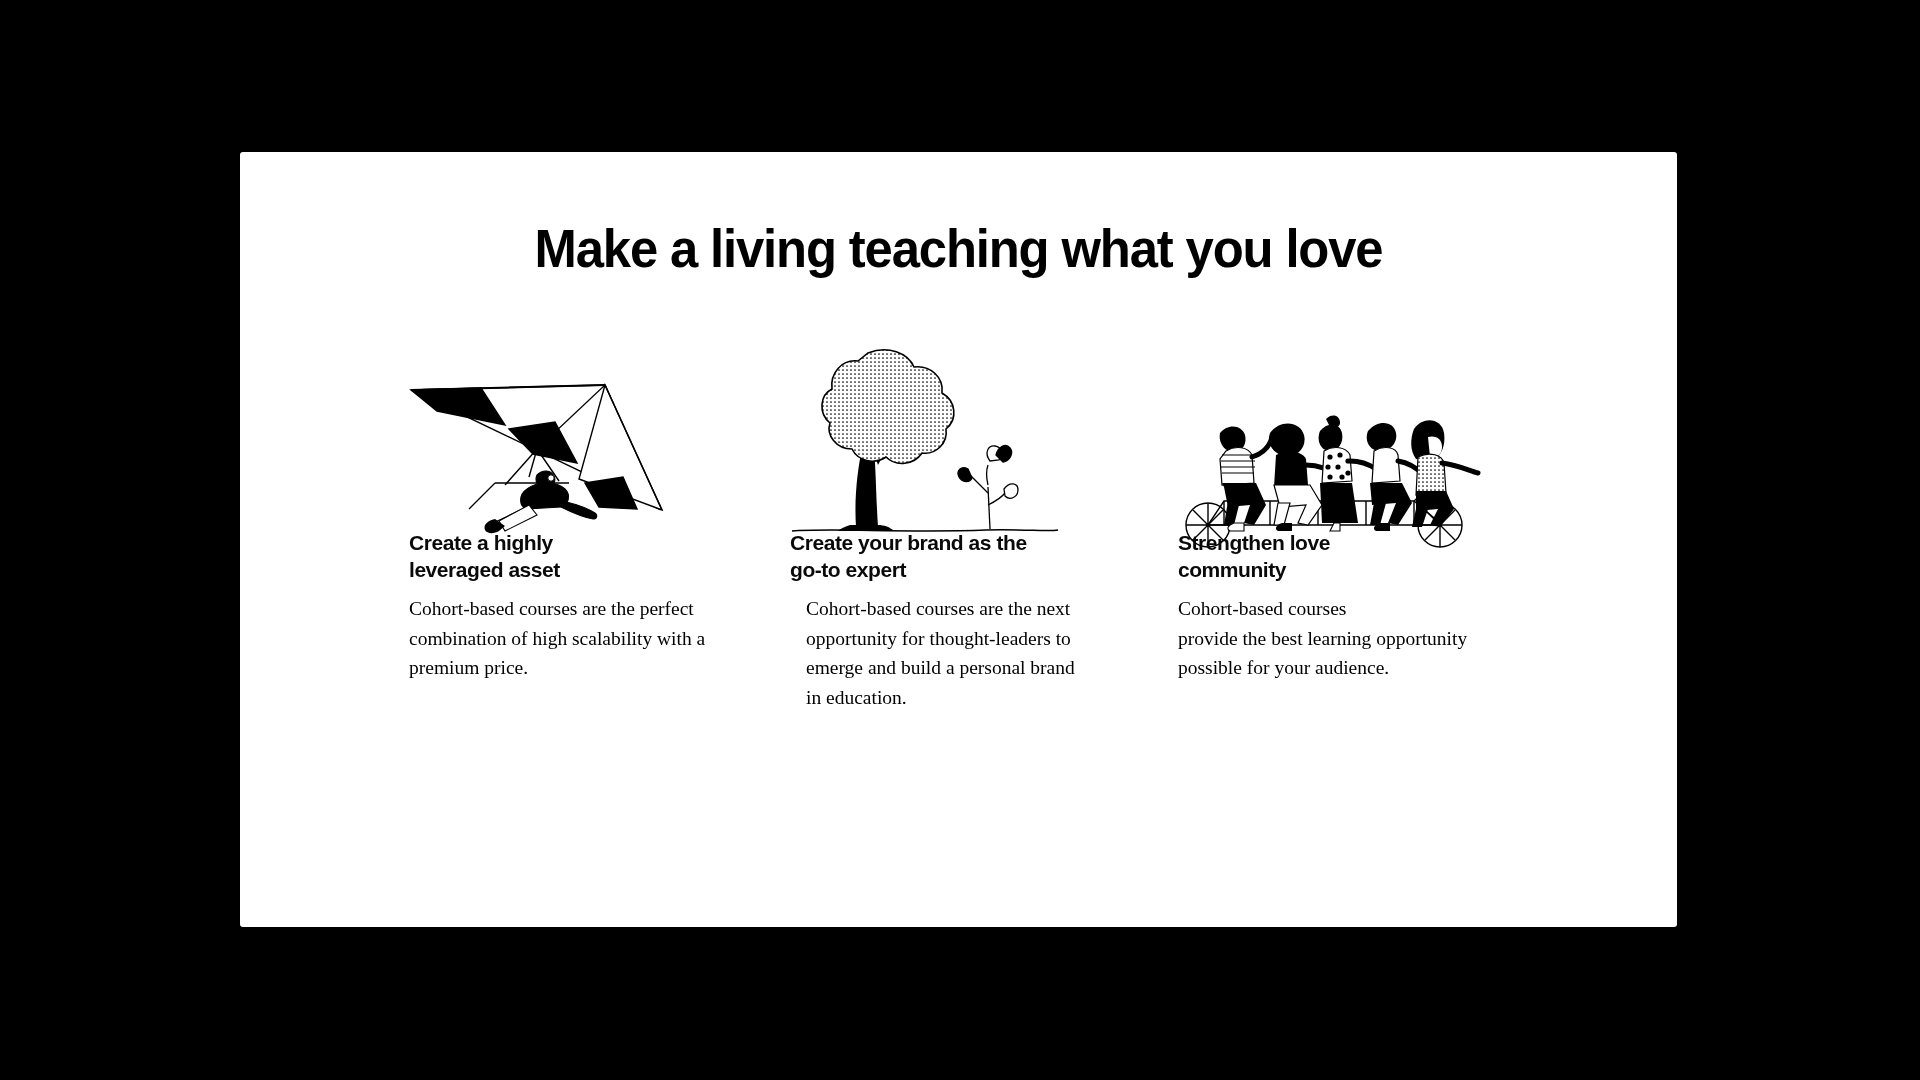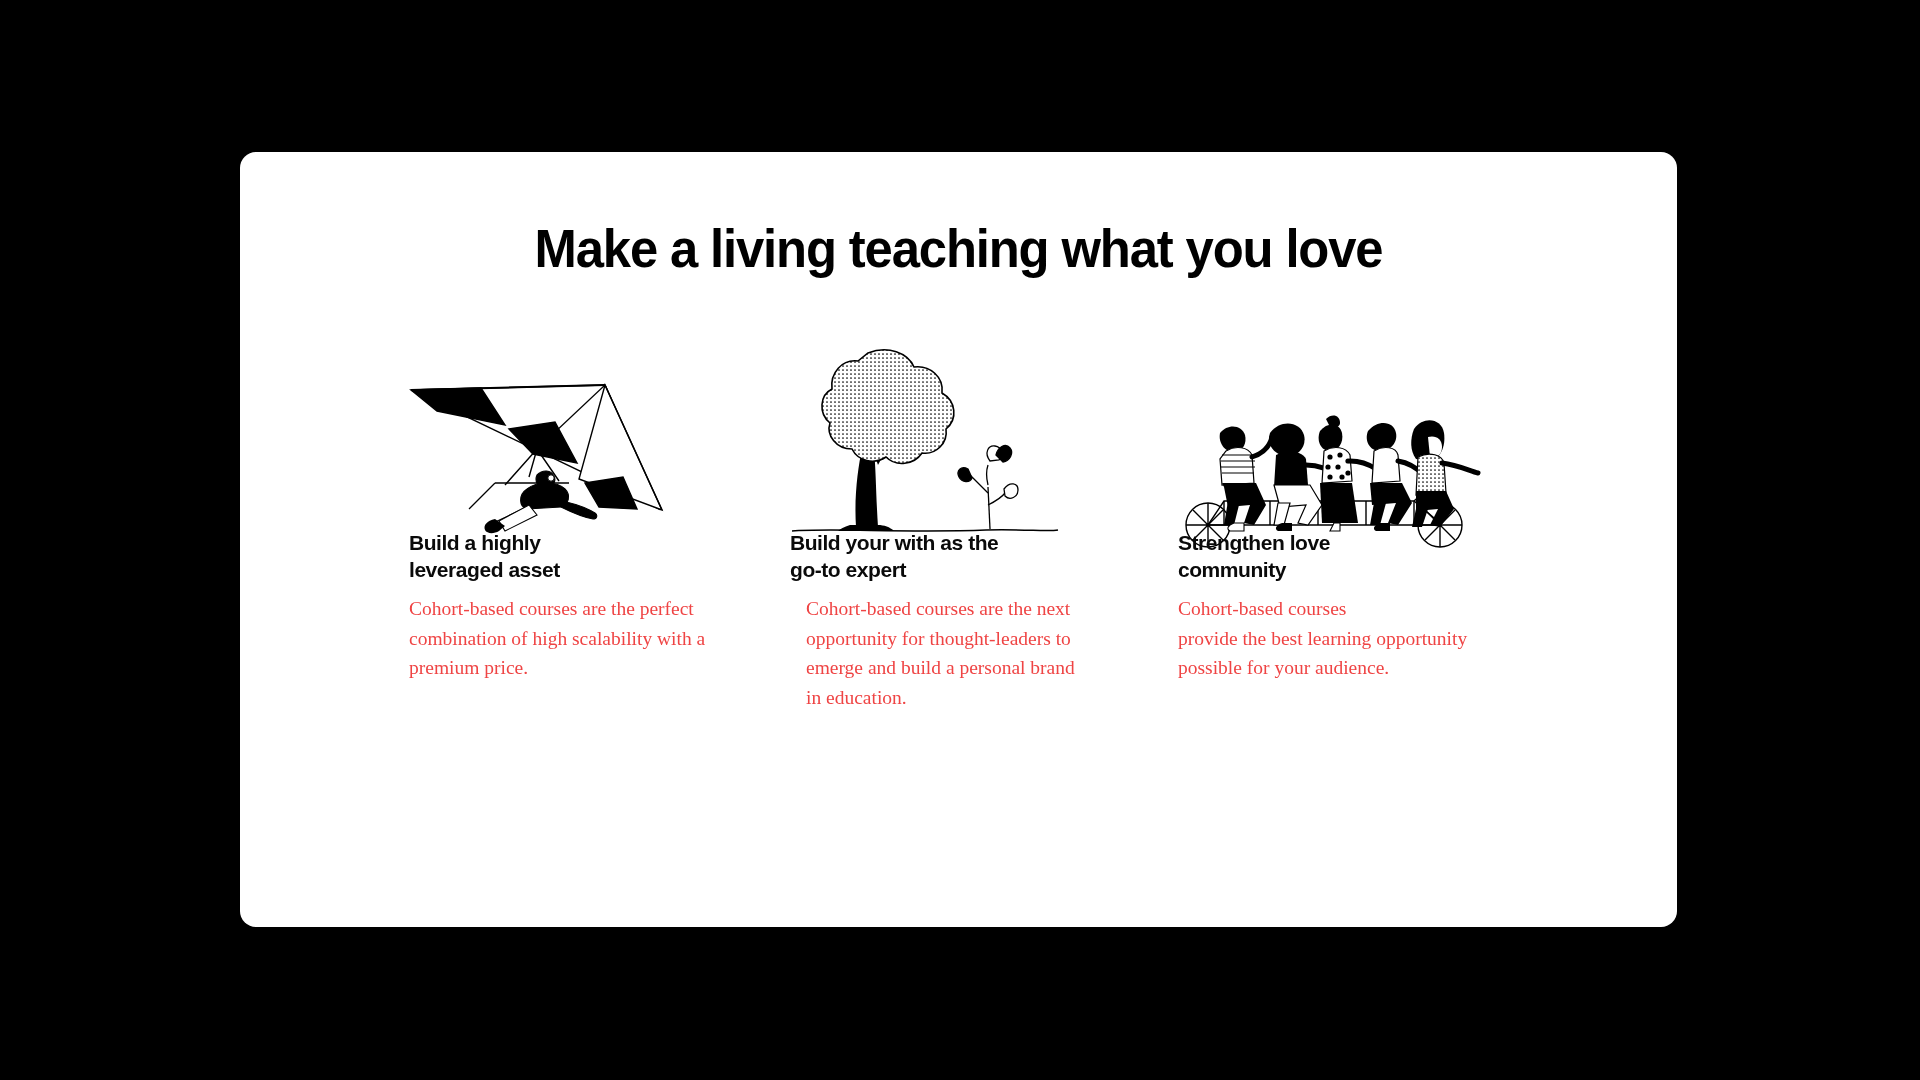--- a/index.html
+++ b/index.html
@@ -9,21 +9,21 @@
     font-family:"Liberation Sans", sans-serif;
     overflow:hidden;
   }
   #stage { position:relative; width:1920px; height:1080px; background:#000; }
 
   .card {
     position:absolute;
     left:240px; top:152px;
     width:1437px; height:775px;
     background:#ffffff;
-    border-radius:16px;
+    border-radius:3px;
   }
 
   .headline {
     position:absolute;
     left:0; top:68px;
     width:100%;
     text-align:center;
     font-family:"Liberation Sans", sans-serif;
     font-weight:700;
     font-size:54px;
@@ -70,21 +70,21 @@
   }
 
   .col-body {
     position:absolute;
     top:442px;
     width:100%;
     font-family:"Liberation Serif", serif;
     font-weight:400;
     font-size:19.5px;
     line-height:1.52;
-    color:#ef4444;
+    color:#000000;
     white-space:pre-line;
   }
 
   .col-1 .col-body { width:270px;margin-left:16px; }
   .col-2 .col-body { width:330px; }
 </style>
 </head>
 <body>
 
 <div id="stage">
@@ -126,21 +126,21 @@
             </g>
             <g fill="#fff" stroke="#000" stroke-width="1.1">
               <path d="M120 128 l-30 16 l6 10 l32 -16 z"></path>
             </g>
             <g fill="#000">
               <path d="M86 142 c-8 2 -12 6 -10 11 c2 4 9 4 14 1 l6 -5 z"></path>
               <circle cx="142" cy="101" r="3.2" fill="#fff" stroke="#000" stroke-width="1"></circle>
             </g>
           </svg>
         </div>
-        <h2 class="col-title">Build a highly
+        <h2 class="col-title">Create a highly
 leveraged asset</h2>
         <p class="col-body">Cohort-based courses are the perfect combination of high scalability with a premium price.</p>
       </div>
 
       <div class="col col-1">
         <div class="art">
           <svg width="270" height="220" viewBox="0 0 270 220" aria-hidden="true">
             <defs>
               <pattern id="stipple" width="4" height="4" patternUnits="userSpaceOnUse">
                 <rect width="4" height="4" fill="#fff"></rect>
@@ -164,21 +164,21 @@
               <path d="M198 148 C196 140 196 134 198 128" fill="none"></path>
               <path d="M178 132 c-7 -4 -12 2 -9 8 c3 6 11 6 13 1 z"></path>
               <path d="M200 124 c-6 -8 -2 -16 5 -15 c7 1 9 9 4 14 z" fill="#fff"></path>
               <path d="M206 118 c2 -9 10 -12 14 -7 c4 5 0 13 -7 14 z"></path>
               <path d="M214 152 c6 -8 14 -6 14 1 c0 7 -8 11 -13 6 z" fill="#fff"></path>
             </g>
 
             <path d="M2 194 C40 191 120 196 196 193 C236 192 258 195 268 193" fill="none" stroke="#000" stroke-width="1.5"></path>
           </svg>
         </div>
-        <h2 class="col-title">Build your with as the
+        <h2 class="col-title">Create your brand as the
 go-to expert</h2>
         <p class="col-body">Cohort-based courses are the next opportunity for thought-leaders to emerge and build a personal brand in education.</p>
       </div>
 
       <div class="col col-2">
         <div class="art">
           <svg width="300" height="160" viewBox="0 0 300 160" aria-hidden="true">
             <g stroke="#000" stroke-width="1.4" fill="none">
 
               <path d="M30 128 L46 104 L236 104 L262 126"></path>

